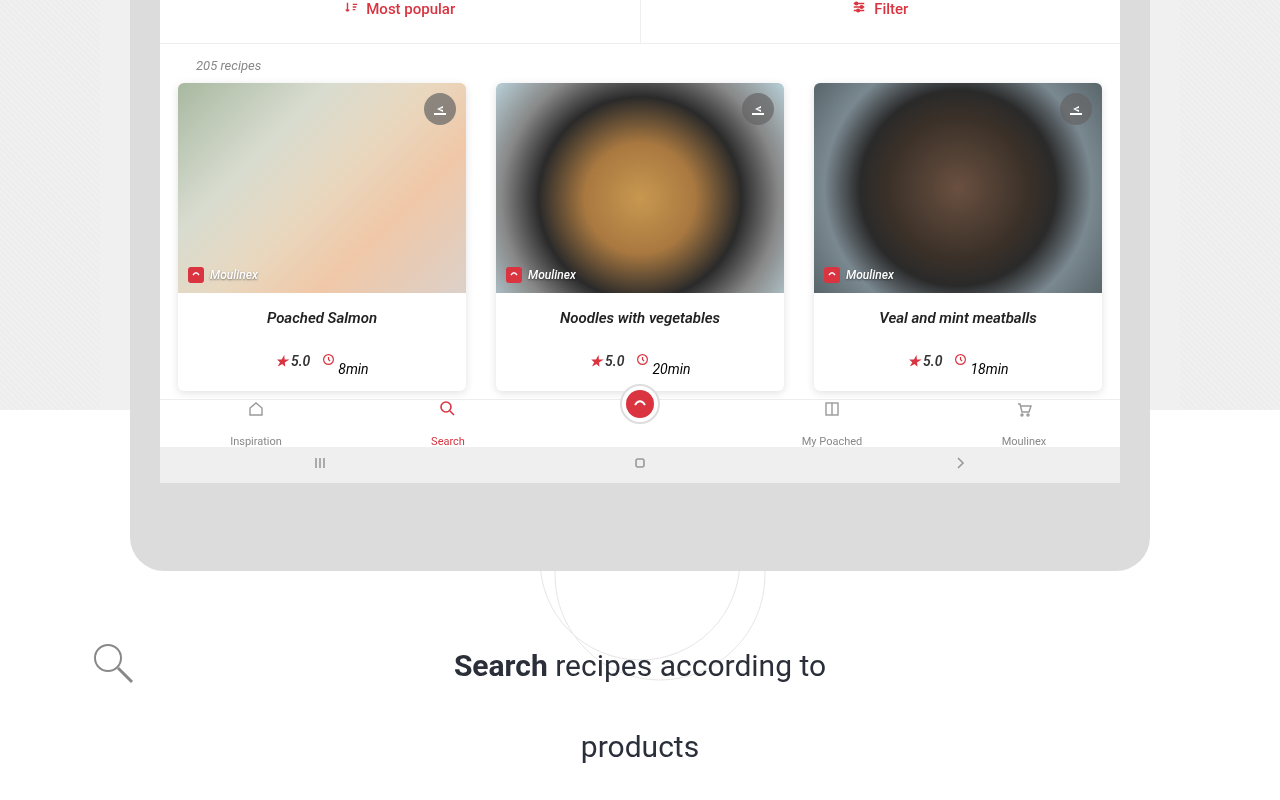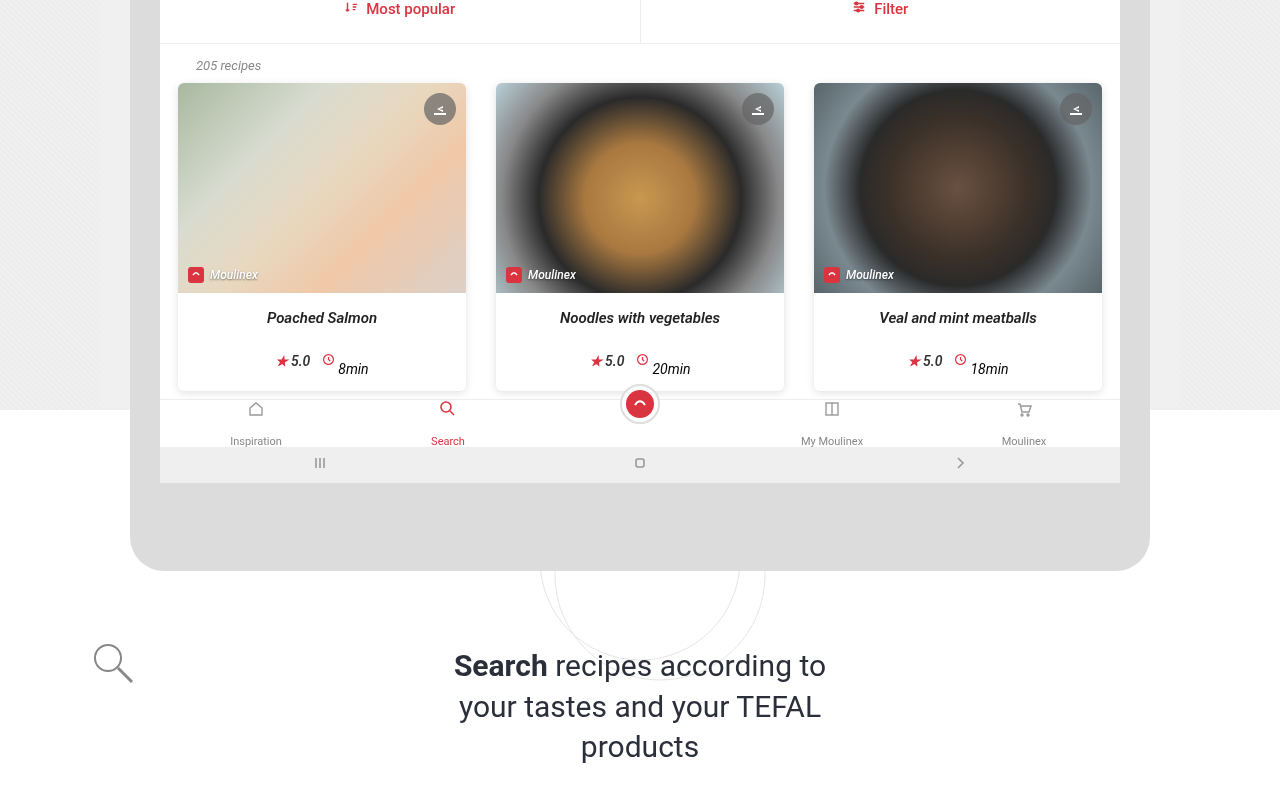--- a/index.html
+++ b/index.html
@@ -423,21 +423,21 @@
           </div>
         </div>
       </div>
       <div class="nav-item">
         <span>
           <svg width="18" height="18" viewBox="0 0 18 18" fill="none" stroke="#999" stroke-width="1.4">
               <rect x="3" y="3" width="12" height="12"></rect>
               <path d="M9 3v12"></path>
             </svg>
         </span>
-        <span>My Moulinex</span>
+        <span>My Poached</span>
       </div>
       <div class="nav-item">
         <span>
           <svg width="18" height="18" viewBox="0 0 18 18" fill="none" stroke="#999" stroke-width="1.4">
               <path d="M3 4h2l2 8h7l2-6H6"></path>
               <circle cx="7" cy="15" r="1"></circle>
               <circle cx="13" cy="15" r="1"></circle>
             </svg>
         </span>
         <span>Moulinex</span>
@@ -468,15 +468,15 @@
 
 <div class="promo-magnifier">
   <svg width="50" height="50" viewBox="0 0 50 50" fill="none" stroke="#888" stroke-width="2">
     <circle cx="18" cy="18" r="13"></circle>
     <path d="M28 28l14 14" stroke-width="3"></path>
   </svg>
 </div>
 
 <div class="promo-text">
   <span><b>Search</b><span> recipes according to</span></span><br>
-  <span>your tastes and your TEFAL</span><br>
+  <br>
   <span>products</span>
 </div>
 
 </body></html>

